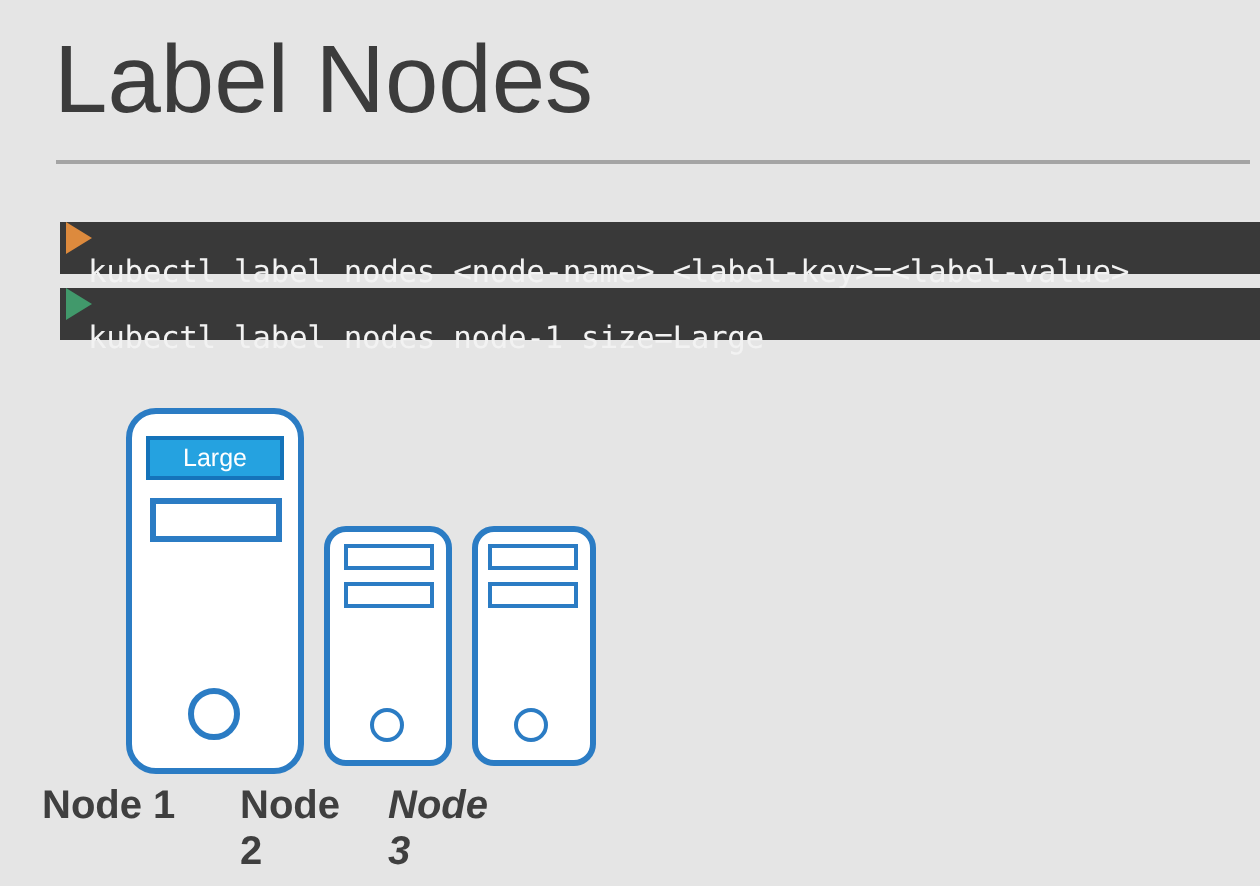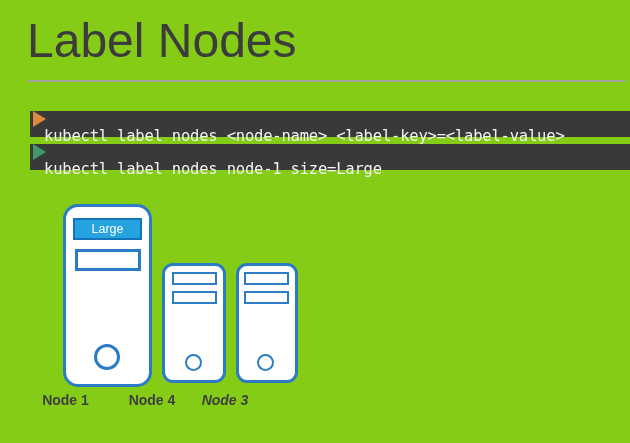--- a/index.html
+++ b/index.html
@@ -1,20 +1,20 @@
 <!DOCTYPE html>
 <html style="--title_text: #3C3C3C; --divider: #A4A4A4; --terminal_bg: #393939; --terminal_text: #F2F2F2; --node_outline: #2B7CC4; --badge_fill: #25A2E0; --badge_border: #1573BA; --badge_text: #FFFFFF; --caption_text: #3F3F3F;"><head>
 <meta charset="utf-8">
 <style>
   html, body { margin: 0; padding: 0; background: #ffffff; }
   .slide {
     position: relative;
     width: 630px;
     height: 443px;
-    background: #84cc16;
+    background: #e5e5e5;
     overflow: hidden;
     font-family: "Liberation Sans", sans-serif;
   }
 
   
   .slide-title {
     position: absolute;
     left: 27px;
     top: 15px;
     margin: 0;
@@ -116,22 +116,22 @@
     background: #ffffff;
   }
   .power-large { left: 28px; top: 137px; width: 26px; height: 26px; }
   .power-small { width: 17px; height: 17px; border-width: 2.5px; }
   .tower-2 .power-small { left: 20px; top: 88px; }
   .tower-3 .power-small { left: 18px; top: 88px; }
 
   .caption {
     position: absolute;
     top: 392px;
-    text-align: center;
-    font-size: 14px;
+    text-align: left;
+    font-size: 20px;
     font-weight: 600;
     color: var(--caption_text, #3F3F3F);
   }
   .caption-1 { left: 21px;  width: 89px; }
   .caption-2 { left: 120px; width: 64px; }
   .caption-3 { left: 194px; width: 62px; font-style: italic; }
 </style>
 </head>
 <body>
 
@@ -166,17 +166,17 @@
       <div class="power power-small"></div>
     </div>
 
     <div class="tower tower-3">
       <div class="slot slot-small slot-a"></div>
       <div class="slot slot-small slot-b"></div>
       <div class="power power-small"></div>
     </div>
 
     <div class="caption caption-1">Node 1</div>
-    <div class="caption caption-2">Node 4</div>
+    <div class="caption caption-2">Node 2</div>
     <div class="caption caption-3">Node 3</div>
   </div>
 
 </div>
 
 </body></html>

